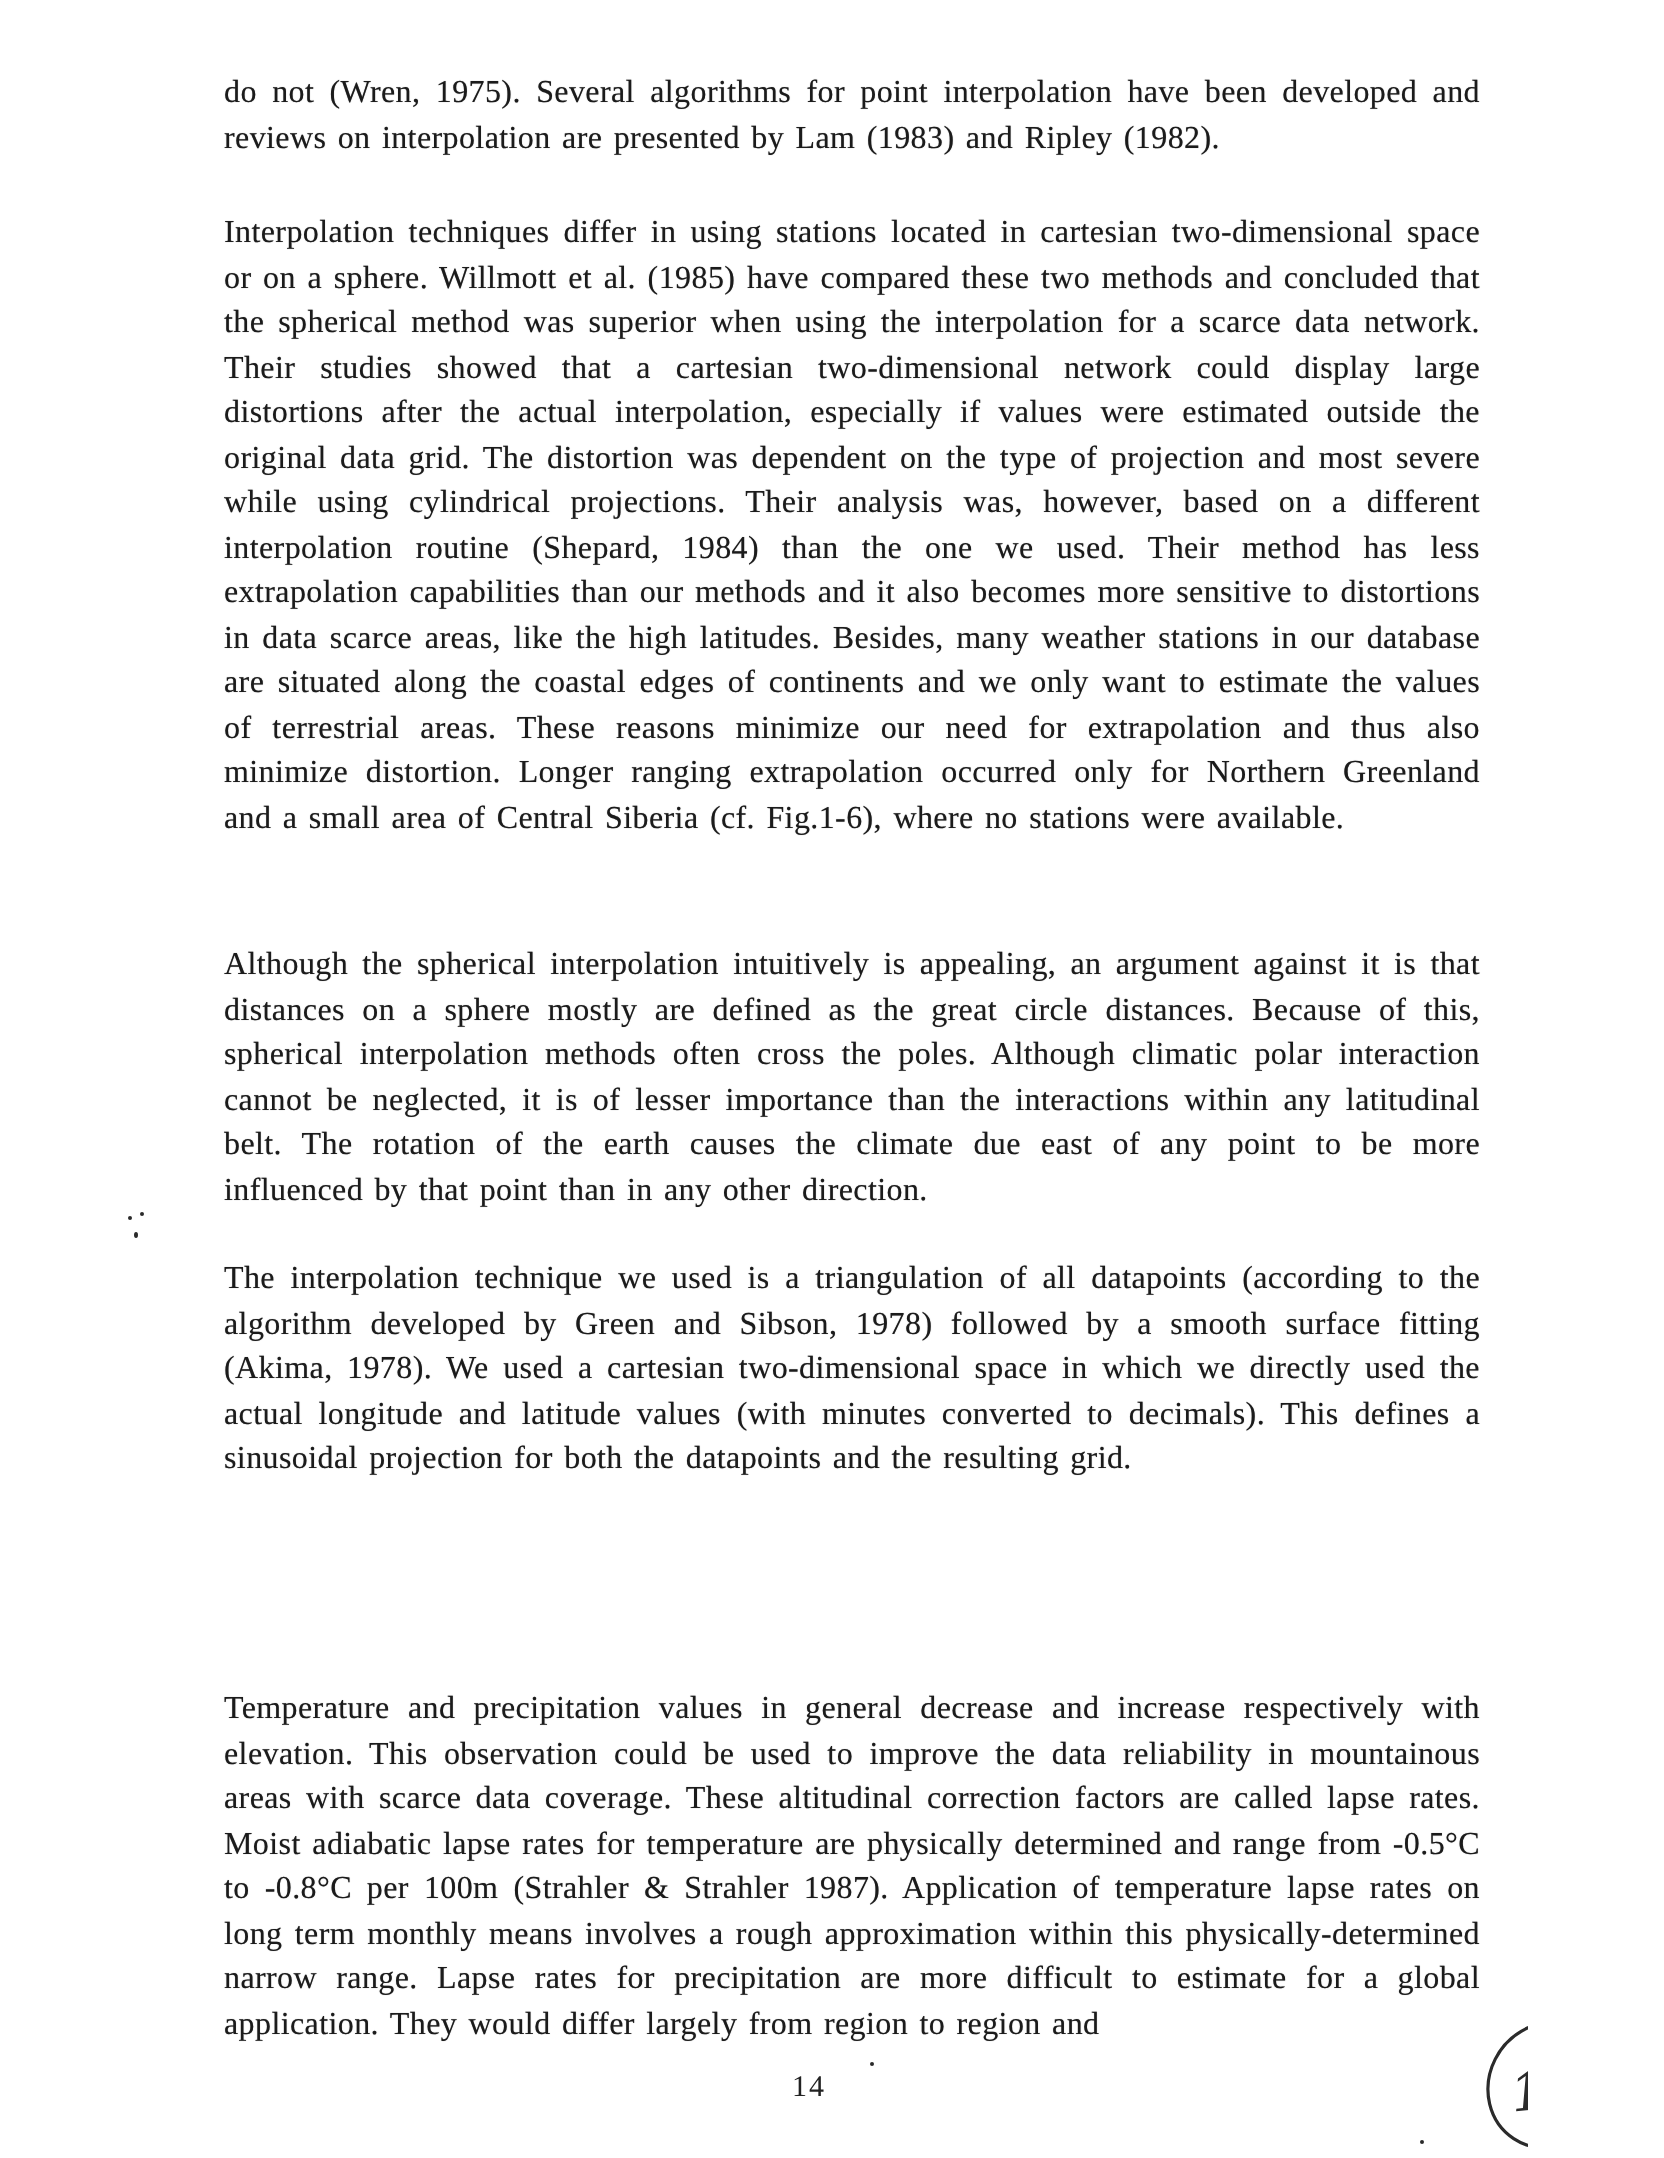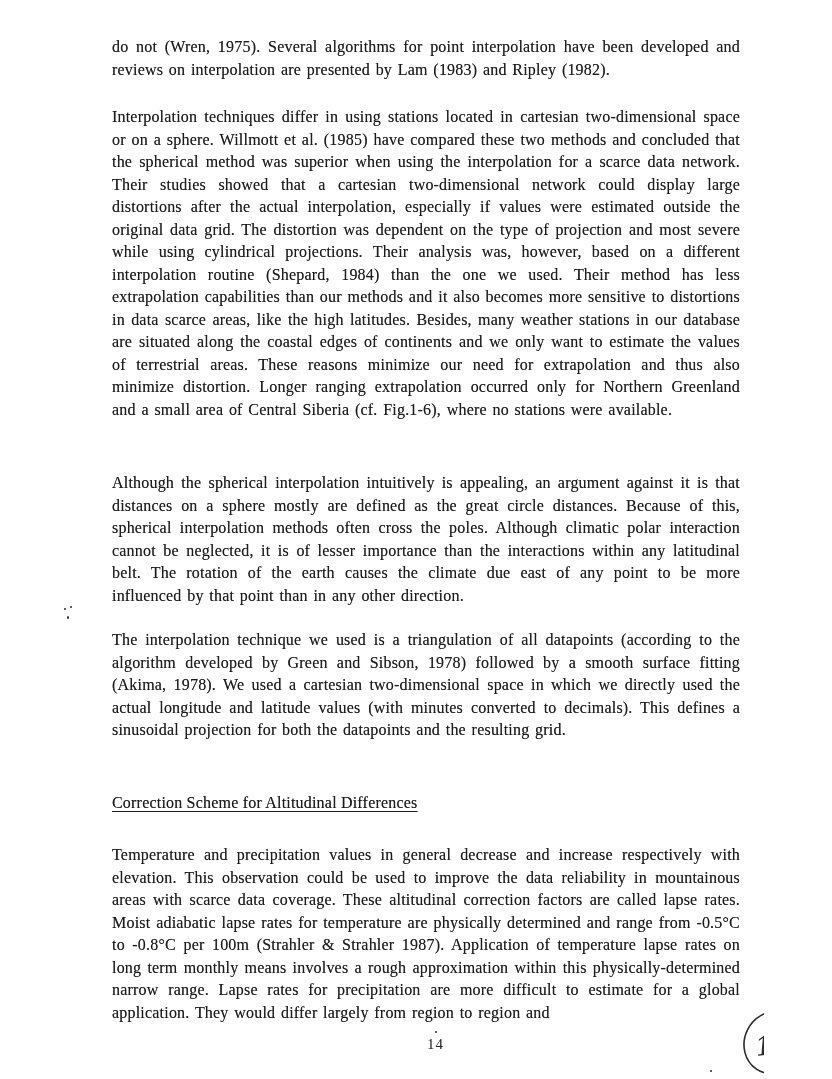--- a/index.html
+++ b/index.html
@@ -42,21 +42,21 @@
     text-decoration: underline;
     text-underline-offset: 3px;
     color: #1b1b1b;
     text-shadow: 0 0 0.4px rgba(20,20,20,0.55);
   }
   .page-number {
     position: absolute;
     left: 396px;
     top: 1036px;
     width: 48px;
-    text-align: right;
+    text-align: left;
     font-size: 15px;
     letter-spacing: 1px;
     color: #222222;
   }
   .hand-annotation {
     position: absolute;
     left: 738px;
     top: 1006px;
     width: 72px;
     height: 73px;
@@ -78,21 +78,20 @@
 <div class="page">
 
   <p class="text-para" style="top: 36px;">do not (Wren, 1975). Several algorithms for point interpolation have been developed and reviews on interpolation are presented by Lam (1983) and Ripley (1982).</p>
 
   <p class="text-para" style="top: 106px;">Interpolation techniques differ in using stations located in cartesian two-dimensional space or on a sphere. Willmott et al. (1985) have compared these two methods and concluded that the spherical method was superior when using the interpolation for a scarce data network. Their studies showed that a cartesian two-dimensional network could display large distortions after the actual interpolation, especially if values were estimated outside the original data grid. The distortion was dependent on the type of projection and most severe while using cylindrical projections. Their analysis was, however, based on a different interpolation routine (Shepard, 1984) than the one we used. Their method has less extrapolation capabilities than our methods and it also becomes more sensitive to distortions in data scarce areas, like the high latitudes. Besides, many weather stations in our database are situated along the coastal edges of continents and we only want to estimate the values of terrestrial areas. These reasons minimize our need for extrapolation and thus also minimize distortion. Longer ranging extrapolation occurred only for Northern Greenland and a small area of Central Siberia (cf. Fig.1-6), where no stations were available.</p>
 
   <p class="text-para" style="top: 472px;">Although the spherical interpolation intuitively is appealing, an argument against it is that distances on a sphere mostly are defined as the great circle distances. Because of this, spherical interpolation methods often cross the poles. Although climatic polar interaction cannot be neglected, it is of lesser importance than the interactions within any latitudinal belt. The rotation of the earth causes the climate due east of any point to be more influenced by that point than in any other direction.</p>
 
   <p class="text-para" style="top: 629px;">The interpolation technique we used is a triangulation of all datapoints (according to the algorithm developed by Green and Sibson, 1978) followed by a smooth surface fitting (Akima, 1978). We used a cartesian two-dimensional space in which we directly used the actual longitude and latitude values (with minutes converted to decimals). This defines a sinusoidal projection for both the datapoints and the resulting grid.</p>
 
-  <h2 class="section-heading" style="top: 792px;">Correction Scheme for Altitudinal Differences</h2>
 
   <p class="text-para" style="top: 844px;">Temperature and precipitation values in general decrease and increase respectively with elevation. This observation could be used to improve the data reliability in mountainous areas with scarce data coverage. These altitudinal correction factors are called lapse rates. Moist adiabatic lapse rates for temperature are physically determined and range from -0.5°C to -0.8°C per 100m (Strahler &amp; Strahler 1987). Application of temperature lapse rates on long term monthly means involves a rough approximation within this physically-determined narrow range. Lapse rates for precipitation are more difficult to estimate for a global application. They would differ largely from region to region and</p>
 
   <div class="page-number">14</div>
 
   <div class="hand-annotation">
     <svg width="72" height="73" viewBox="0 0 72 73">
       <path d="M 50 6 C 58 10 64 21 63 34 C 62 51 51 65 36 67 C 21 69 8 58 6 43 C 4 27 14 12 29 7 C 36 4.5 44 3 50 6 Z" fill="none" stroke="#2b2b2b" stroke-width="1.6" stroke-linecap="round"></path>
       <path d="M 52 9 C 55 5 58 2 60 1" fill="none" stroke="#2b2b2b" stroke-width="1.4" stroke-linecap="round"></path>
       <text x="17" y="48" font-family="DejaVu Serif, Liberation Serif, serif" font-style="italic" font-size="26" fill="#2b2b2b" letter-spacing="1">110</text>

